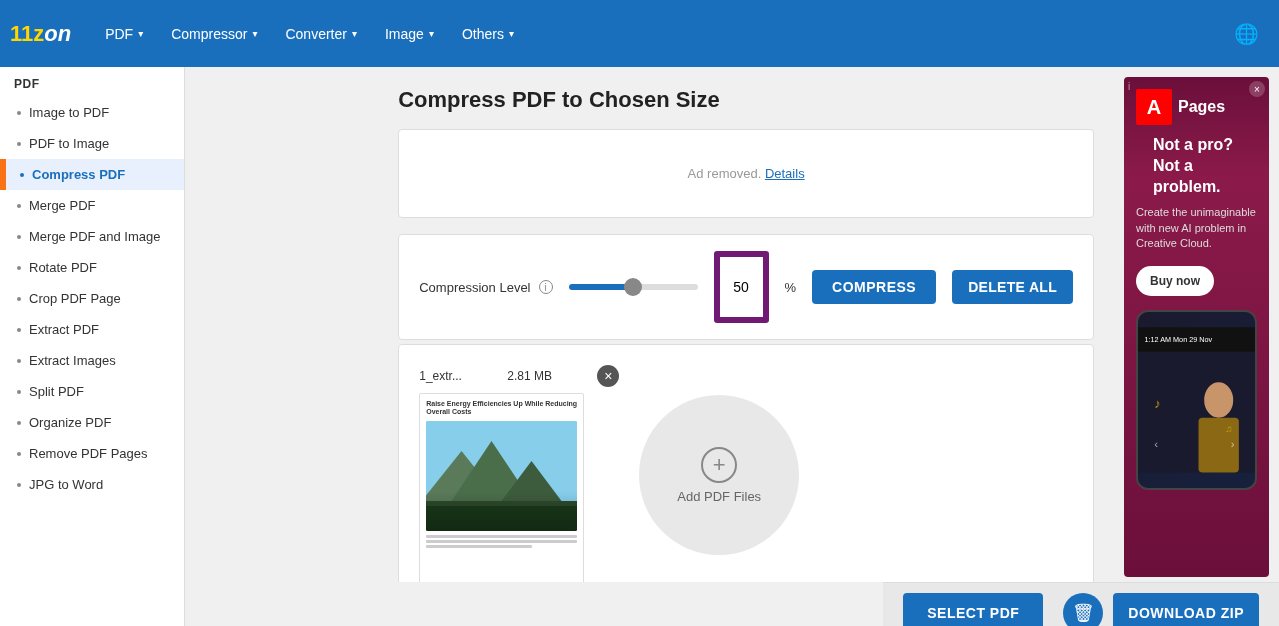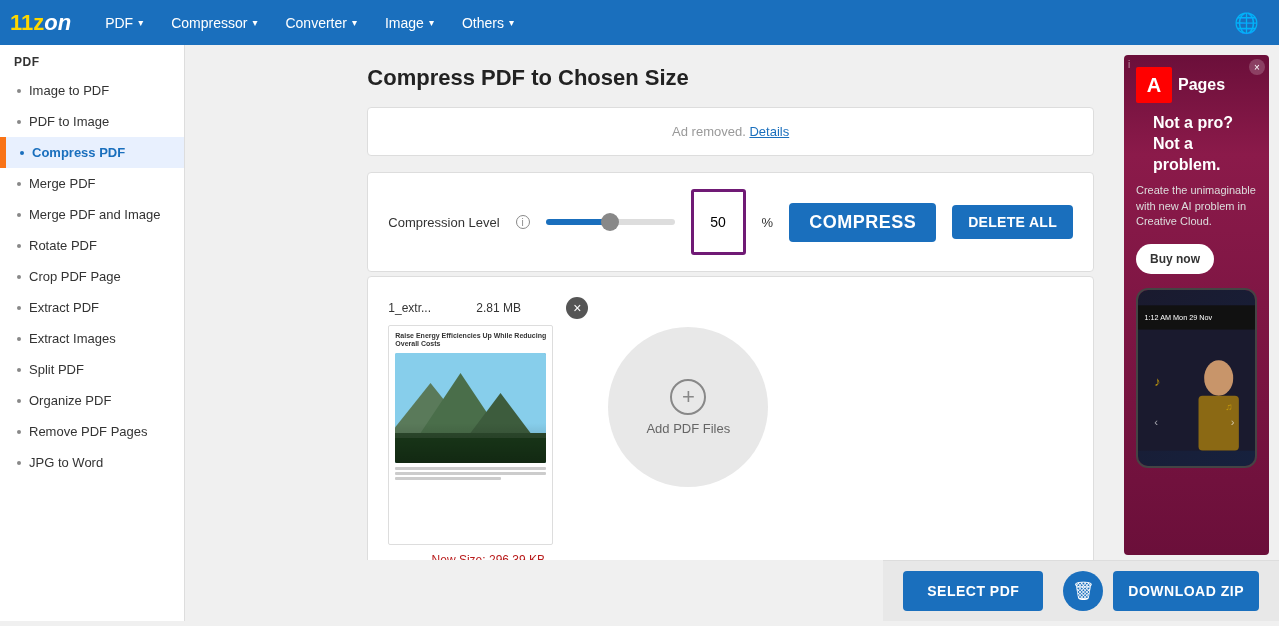--- a/index.html
+++ b/index.html
@@ -3,21 +3,21 @@
   <meta charset="utf-8">
   <style>
     * { box-sizing: border-box; margin: 0; padding: 0; }
     body { font-family: Arial, sans-serif; font-size: 14px; background: #f0f0f0; }
 
     
     .navbar {
       background: #1a6fbd;
       display: flex;
       align-items: center;
-      height: 45px;
+      height: 67px;
       padding: 0 10px;
       color: white;
     }
     .navbar-logo {
       font-size: 22px;
       font-weight: bold;
       color: white;
       margin-right: 20px;
       white-space: nowrap;
     }
@@ -108,21 +108,21 @@
       font-weight: bold;
       color: #222;
       margin-bottom: 16px;
     }
 
     
     .ad-banner {
       background: white;
       border: 1px solid #ddd;
       border-radius: 4px;
-      padding: 16px;
+      padding: 36px;
       text-align: center;
       color: #999;
       font-size: 13px;
       margin-bottom: 16px;
     }
     .ad-banner a { color: #1a6fbd; }
 
     
     .compress-controls {
       background: white;
@@ -133,21 +133,21 @@
       align-items: center;
       gap: 16px;
       margin-bottom: 4px;
     }
     .compress-label {
       font-size: 13px;
       color: #333;
       white-space: nowrap;
       display: flex;
       align-items: center;
-      gap: 16px;
+      gap: 8px;
     }
     .info-icon {
       width: 14px;
       height: 14px;
       border-radius: 50%;
       border: 1px solid #888;
       display: inline-flex;
       align-items: center;
       justify-content: center;
       font-size: 10px;
@@ -172,34 +172,34 @@
     .slider::-webkit-slider-thumb {
       -webkit-appearance: none;
       width: 18px;
       height: 18px;
       border-radius: 50%;
       background: #888;
       cursor: pointer;
     }
     .percent-input {
       width: 55px;
-      border: 3px solid #701a75;
+      border: 6px solid #701a75;
       border-radius: 3px;
       padding: 22px 6px;
       text-align: center;
       font-size: 14px;
     }
     .pct-label { font-size: 13px; color: #333; }
     .btn-compress {
       background: #1a6fbd;
       color: white;
       border: none;
       border-radius: 4px;
       padding: 9px 20px;
-      font-size: 18px;
+      font-size: 14px;
       font-weight: bold;
       cursor: pointer;
       letter-spacing: 0.5px;
     }
     .btn-delete-all {
       background: #1a6fbd;
       color: white;
       border: none;
       border-radius: 4px;
       padding: 9px 16px;

